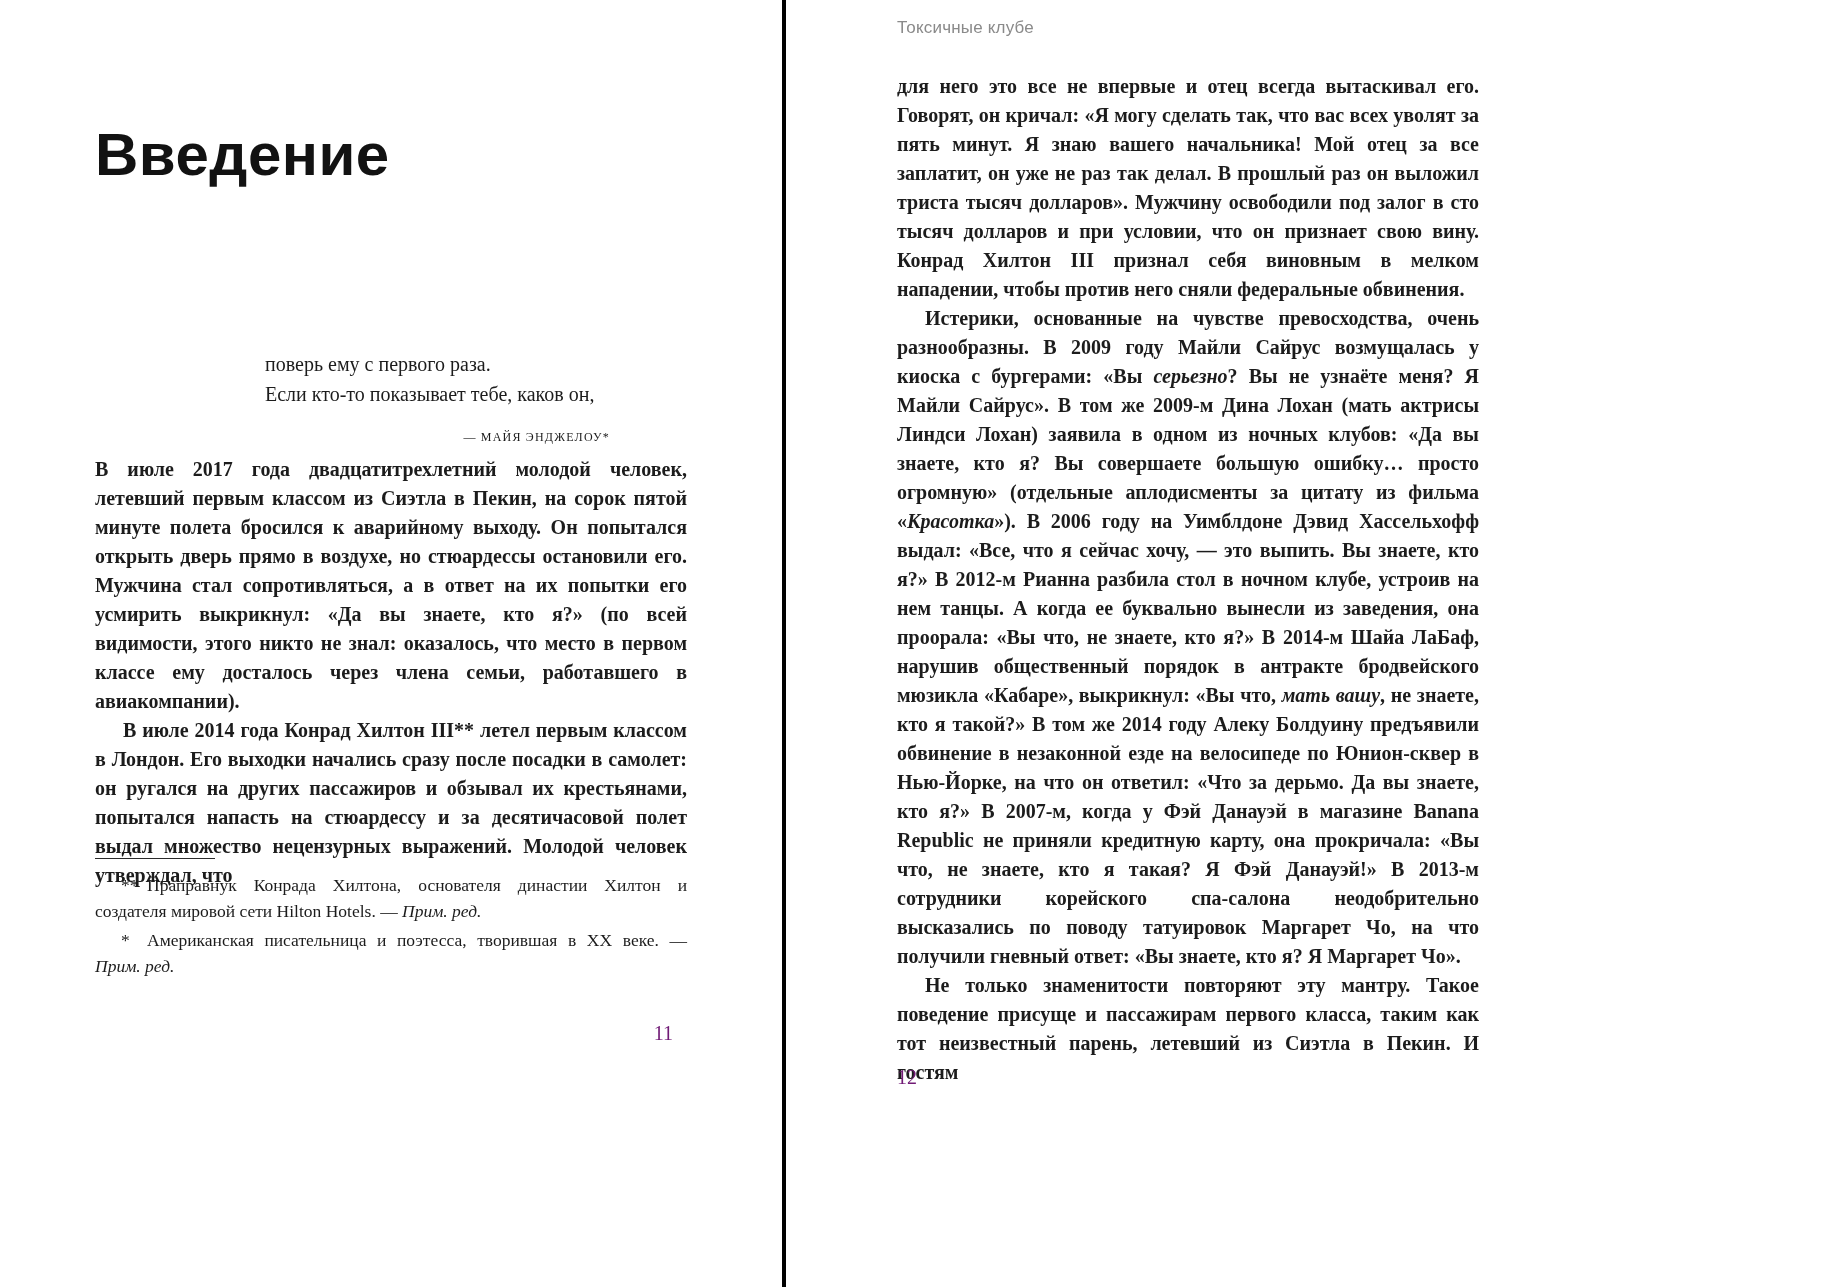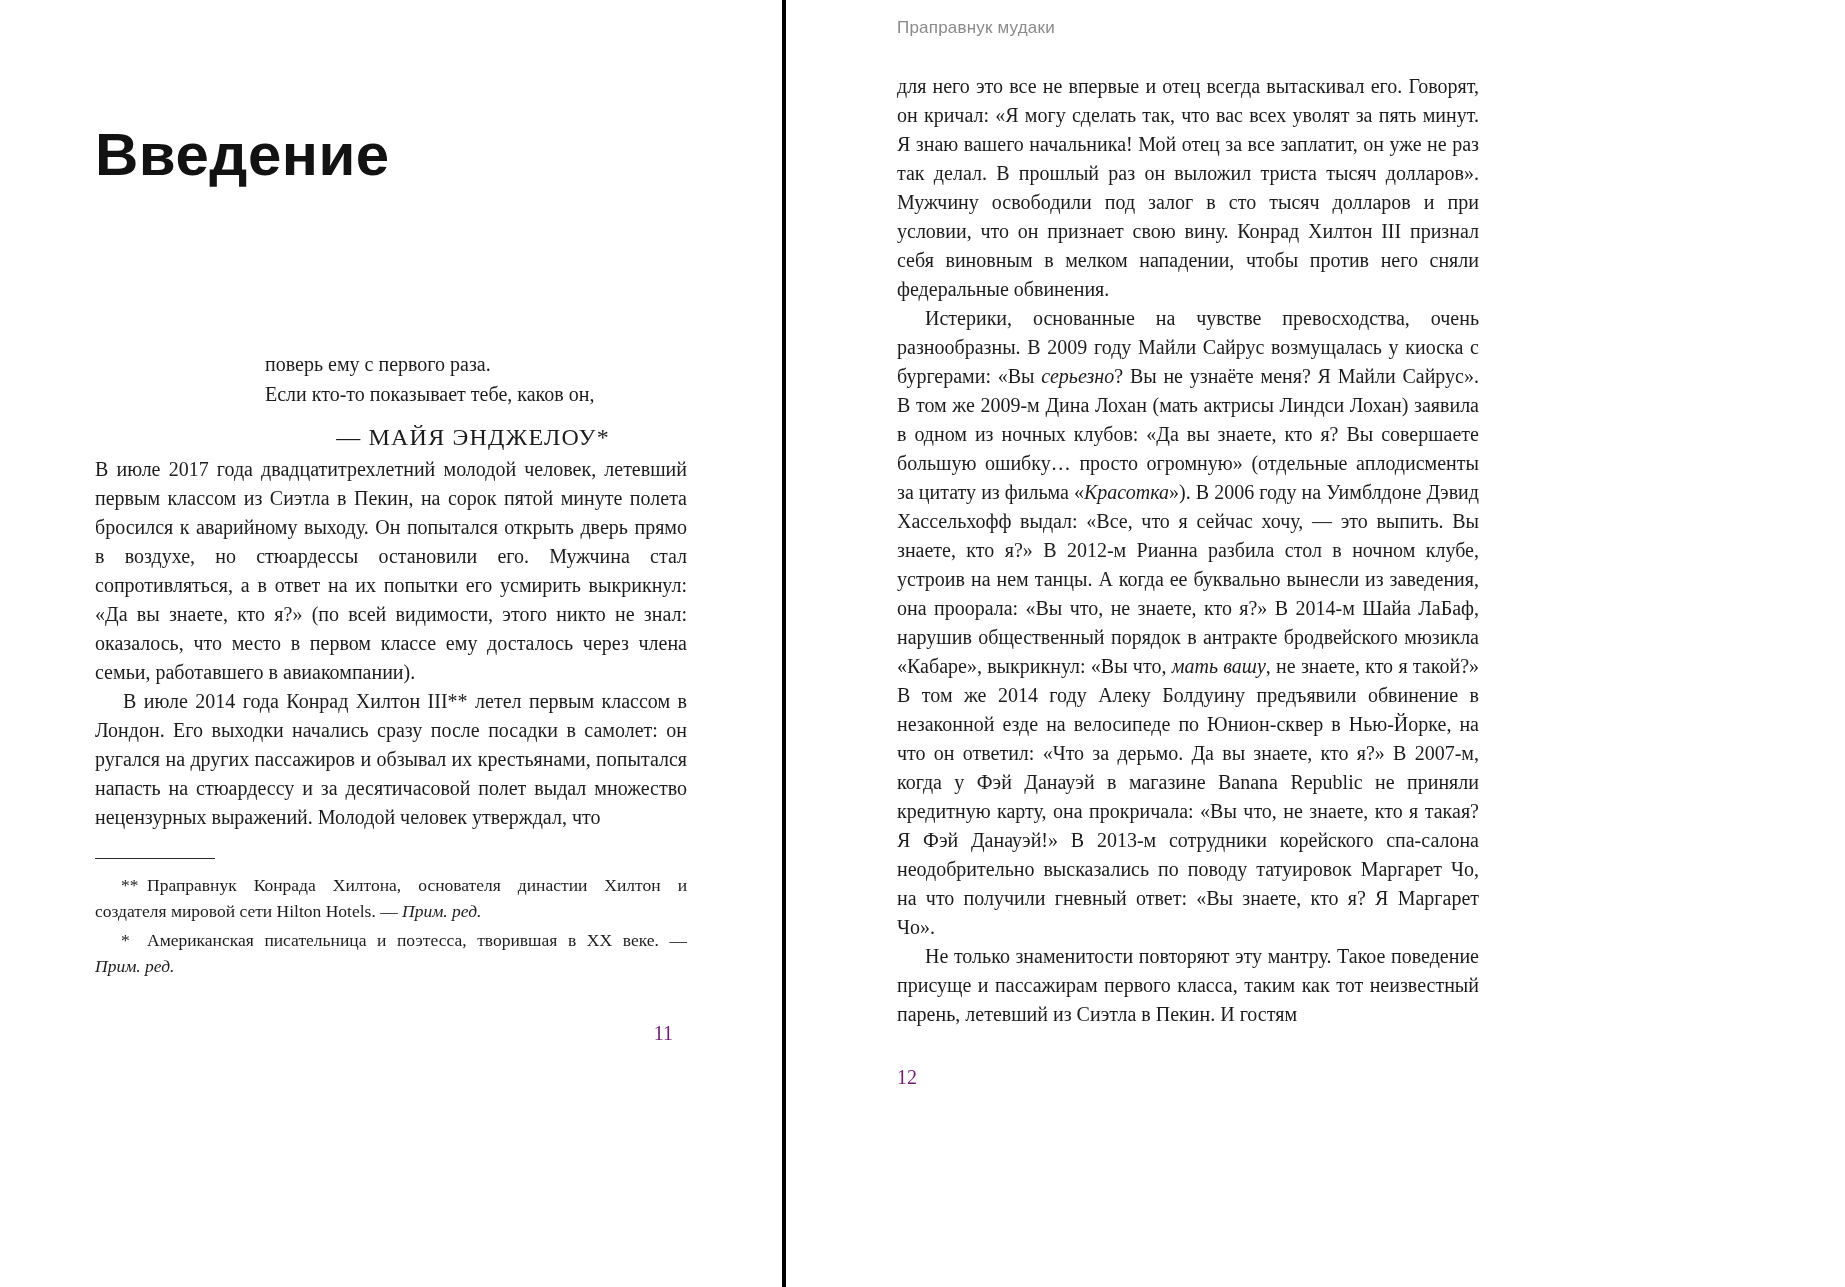--- a/index.html
+++ b/index.html
@@ -31,30 +31,31 @@
     color: #121212;
   }
 
   .epigraph {
     position: absolute; left: 170px; top: 349px; width: 345px;
     font-size: 20px; line-height: 30px; color: #1c1c1c;
   }
   .epigraph-attr {
     margin-top: 13px;
     text-align: right;
-    font-size: 24px;
+    font-size: 12px;
     letter-spacing: 1.2px;
     color: #1c1c1c;
   }
 
   .body-text {
     text-align: justify;
     font-size: 20px;
     line-height: 29px;
     hyphens: auto;
+    font-weight: bold;
   }
   .left-body  { position: absolute; left: 0; top: 455px; width: 592px; }
   .right-body { position: absolute; left: 0; top: 72px;  width: 582px; }
 
   .para { text-align: justify; }
   .para.indent { text-indent: 28px; }
   .it { font-style: italic; }
 
   .footnotes {
     position: absolute; left: 0; top: 858px; width: 592px;
@@ -107,21 +108,21 @@
       <p class="footnote"><span class="fn-marker">*</span><span><span>Американская писательница и поэтесса, творившая в XX веке. — </span><span class="it">Прим. ред.</span></span></p>
     </div>
 
     <div class="page-number pn-left">11</div>
   </div>
 
   <div class="center-divider"></div>
 
   <div class="page page-right">
 
-    <div class="running-header">Праправнук мудаки</div>
+    <div class="running-header">Токсичные клубе</div>
 
     <div class="right-body body-text">
       <p class="para"><span>для него это все не впервые и отец всегда вытаскивал его. Говорят, он кричал: «Я могу сделать так, что вас всех уволят за пять минут. Я знаю вашего начальника! Мой отец за все заплатит, он уже не раз так делал. В прошлый раз он выложил триста тысяч долларов». Мужчину освободили под залог в сто тысяч долларов и при условии, что он признает свою вину. Конрад Хилтон III признал себя виновным в мелком нападении, чтобы против него сняли федеральные обвинения.</span></p>
       <p class="para indent"><span>Истерики, основанные на чувстве превосходства, очень разнообразны. В 2009 году Майли Сайрус возмущалась у киоска с бургерами: «Вы </span><span class="it">серьезно</span><span>? Вы не узнаёте меня? Я Майли Сайрус». В том же 2009-м Дина Лохан (мать актрисы Линдси Лохан) заявила в одном из ночных клубов: «Да вы знаете, кто я? Вы совершаете большую ошибку… просто огромную» (отдельные аплодисменты за цитату из фильма «</span><span class="it">Красотка</span><span>»). В 2006 году на Уимблдоне Дэвид Хассельхофф выдал: «Все, что я сейчас хочу, — это выпить. Вы знаете, кто я?» В 2012-м Рианна разбила стол в ночном клубе, устроив на нем танцы. А когда ее буквально вынесли из заведения, она проорала: «Вы что, не знаете, кто я?» В 2014-м Шайа ЛаБаф, нарушив общественный порядок в антракте бродвейского мюзикла «Кабаре», выкрикнул: «Вы что, </span><span class="it">мать вашу</span><span>, не знаете, кто я такой?» В том же 2014 году Алеку Болдуину предъявили обвинение в незаконной езде на велосипеде по Юнион-сквер в Нью-Йорке, на что он ответил: «Что за дерьмо. Да вы знаете, кто я?» В 2007-м, когда у Фэй Данауэй в магазине Banana Republic не приняли кредитную карту, она прокричала: «Вы что, не знаете, кто я такая? Я Фэй Данауэй!» В 2013-м сотрудники корейского спа-салона неодобрительно высказались по поводу татуировок Маргарет Чо, на что получили гневный ответ: «Вы знаете, кто я? Я Маргарет Чо».</span></p>
       <p class="para indent"><span>Не только знаменитости повторяют эту мантру. Такое поведение присуще и пассажирам первого класса, таким как тот неизвестный парень, летевший из Сиэтла в Пекин. И гостям</span></p>
     </div>
 
     <div class="page-number pn-right">12</div>
   </div>
 

